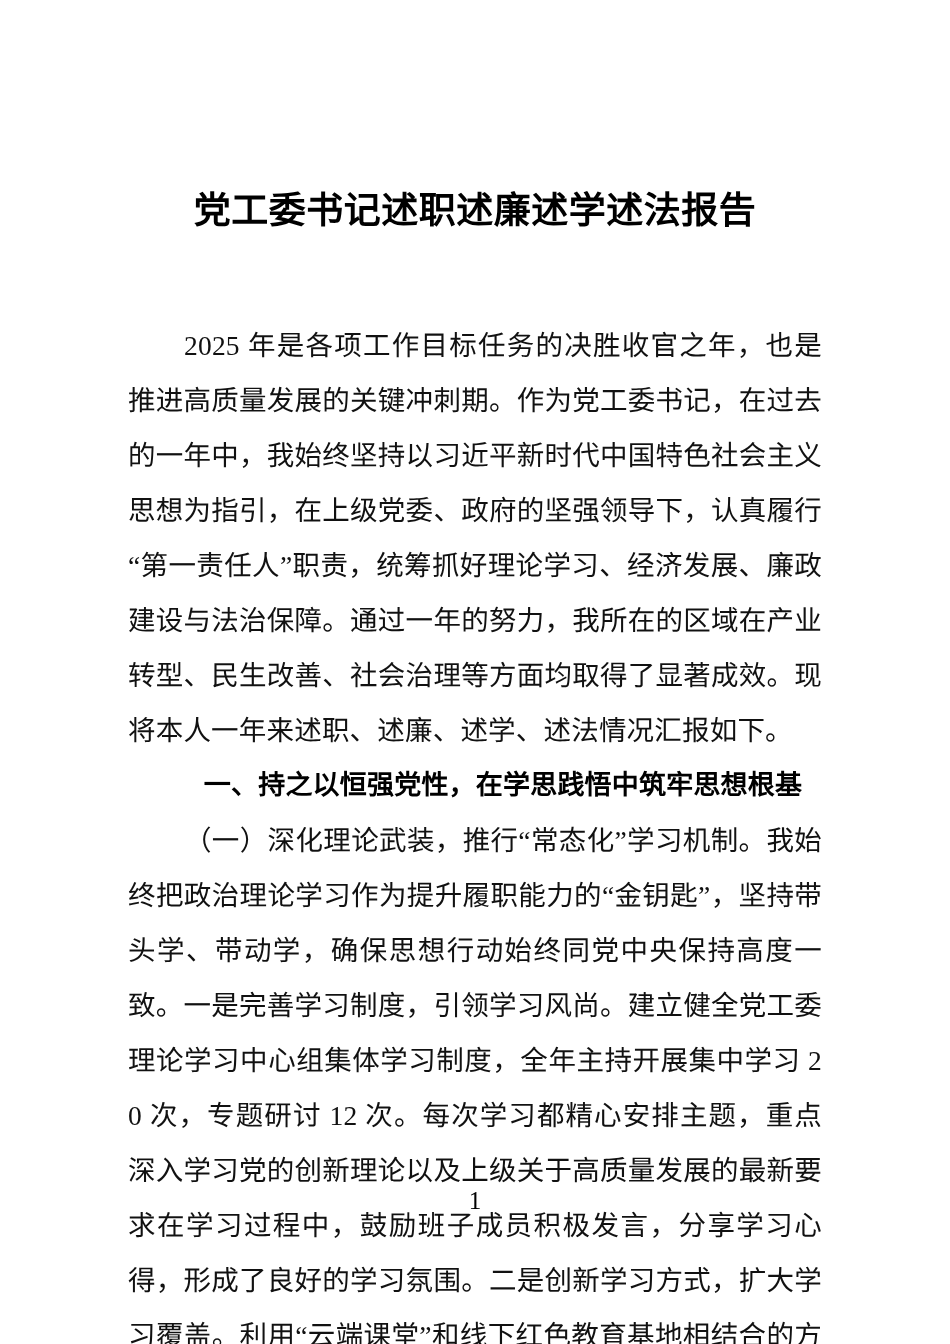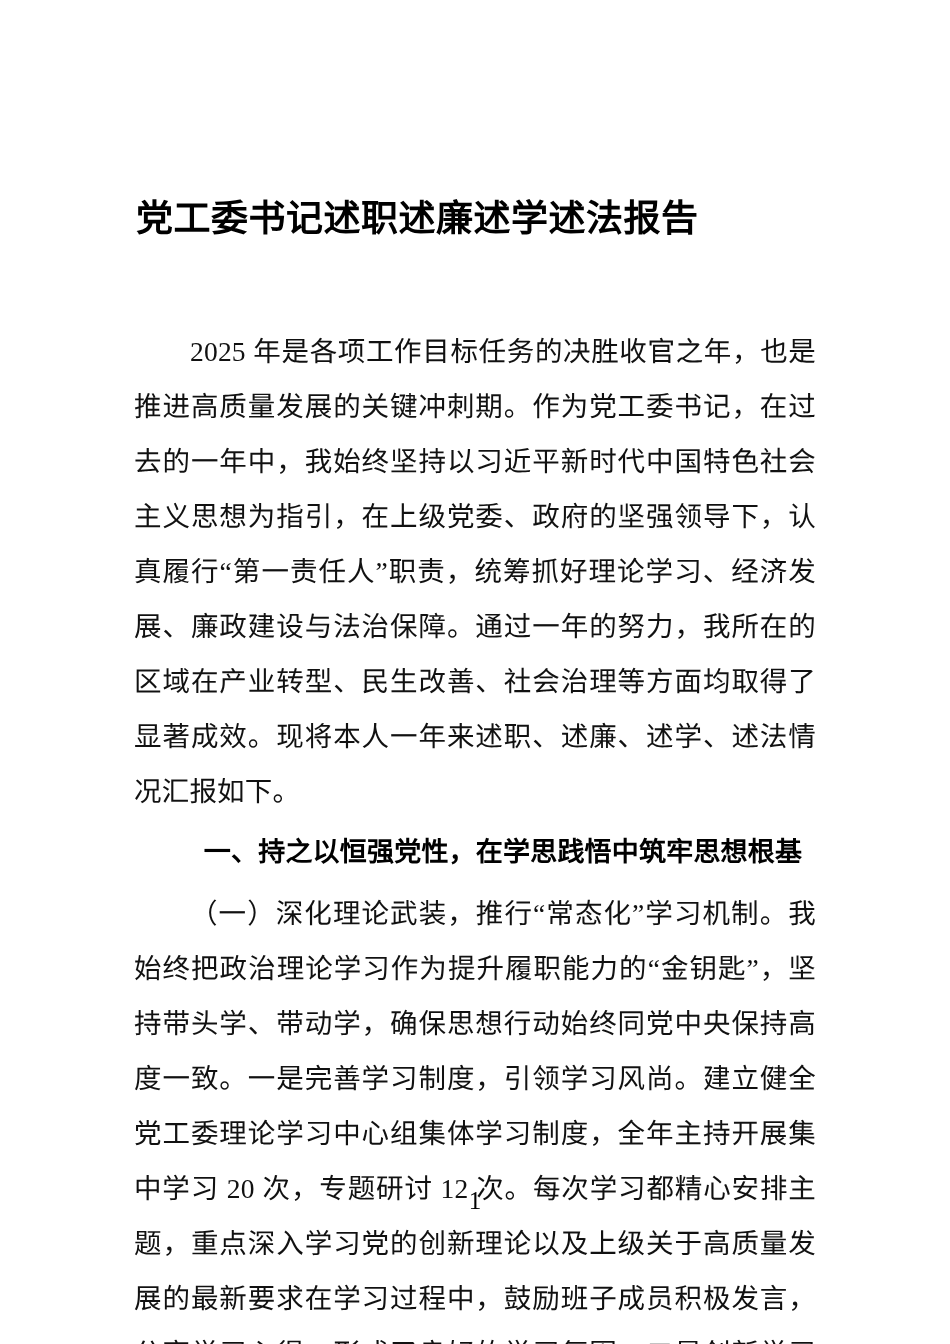--- a/index.html
+++ b/index.html
@@ -29,46 +29,46 @@
 
   .content {
     position: absolute;
     left: 128px;
     top: 0;
     width: 694px;
   }
 
   
   .doc-title {
-    margin: 8px;
+    margin: 0;
     padding: 0;
     position: absolute;
     left: 0;
     top: 186px;
     width: 694px;
-    text-align: left;
+    text-align: center;
     font-family: "Liberation Serif", "DejaVu Serif", serif;
     font-weight: bold;
     font-size: 37px;
     line-height: 50px;
     letter-spacing: 0.5px;
     color: #000000;
     white-space: nowrap;
   }
 
   
   .body-block {
     position: absolute;
     left: 0;
     top: 318px;
     width: 694px;
   }
 
   .para {
-    margin: 6px;
+    margin: 0;
     padding: 0;
     font-family: "Liberation Serif", "DejaVu Serif", serif;
     font-size: 27.5px;
     line-height: 55px;
     text-align: justify;
     text-align-last: left;
     text-justify: inter-character;
     text-indent: 56px;
     color: #111111;
     letter-spacing: 0.2px;

